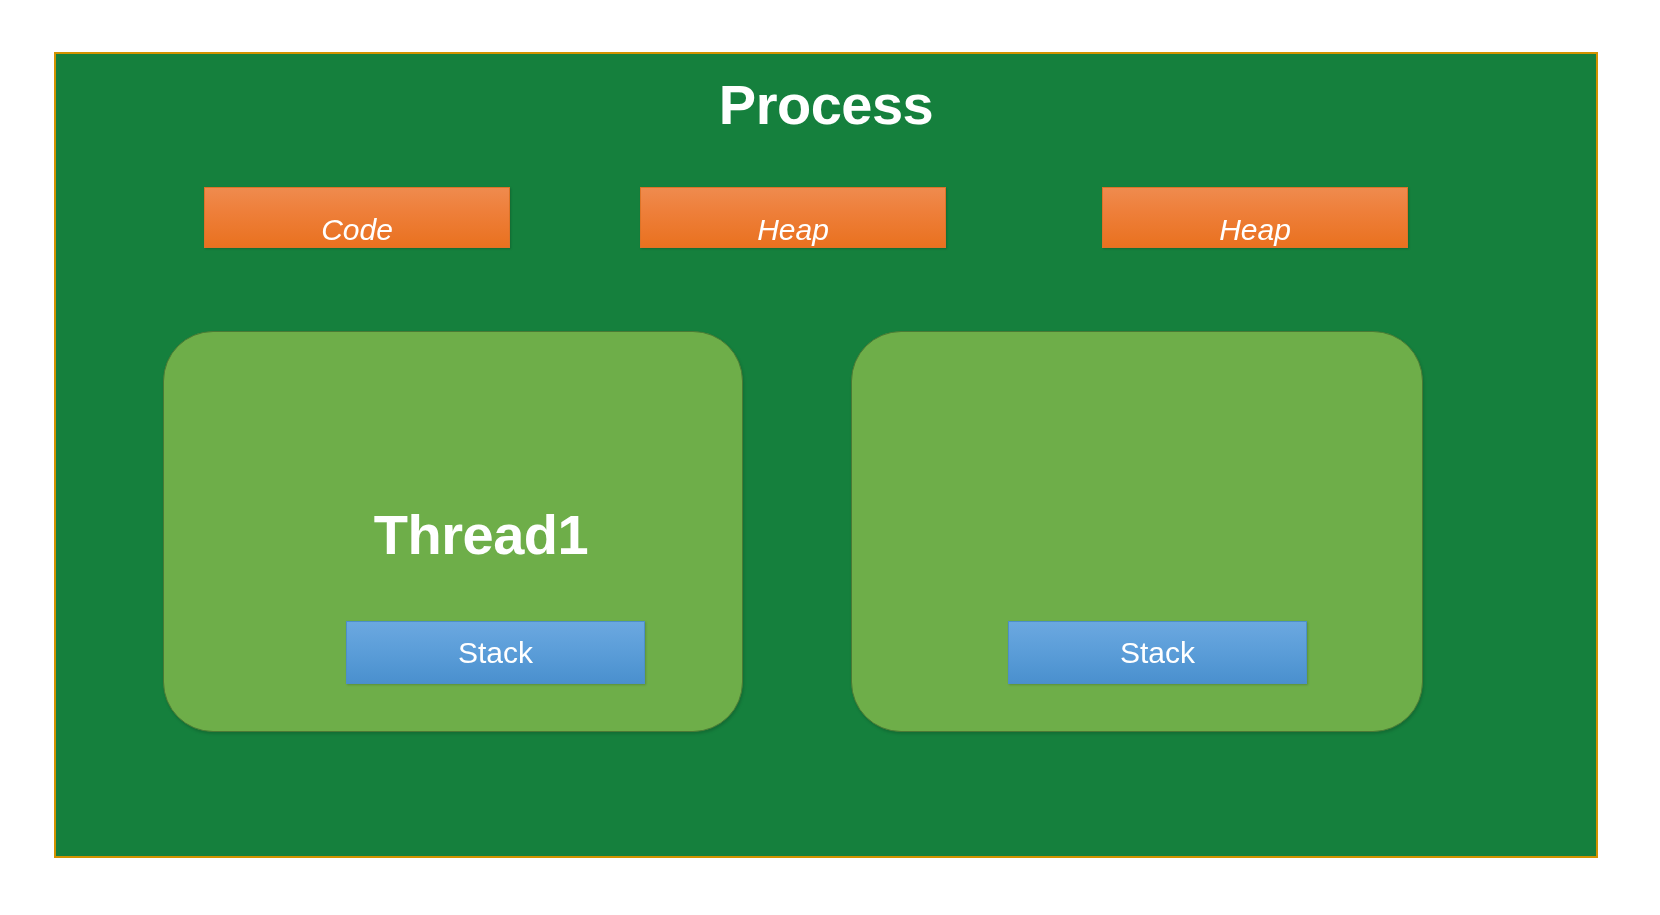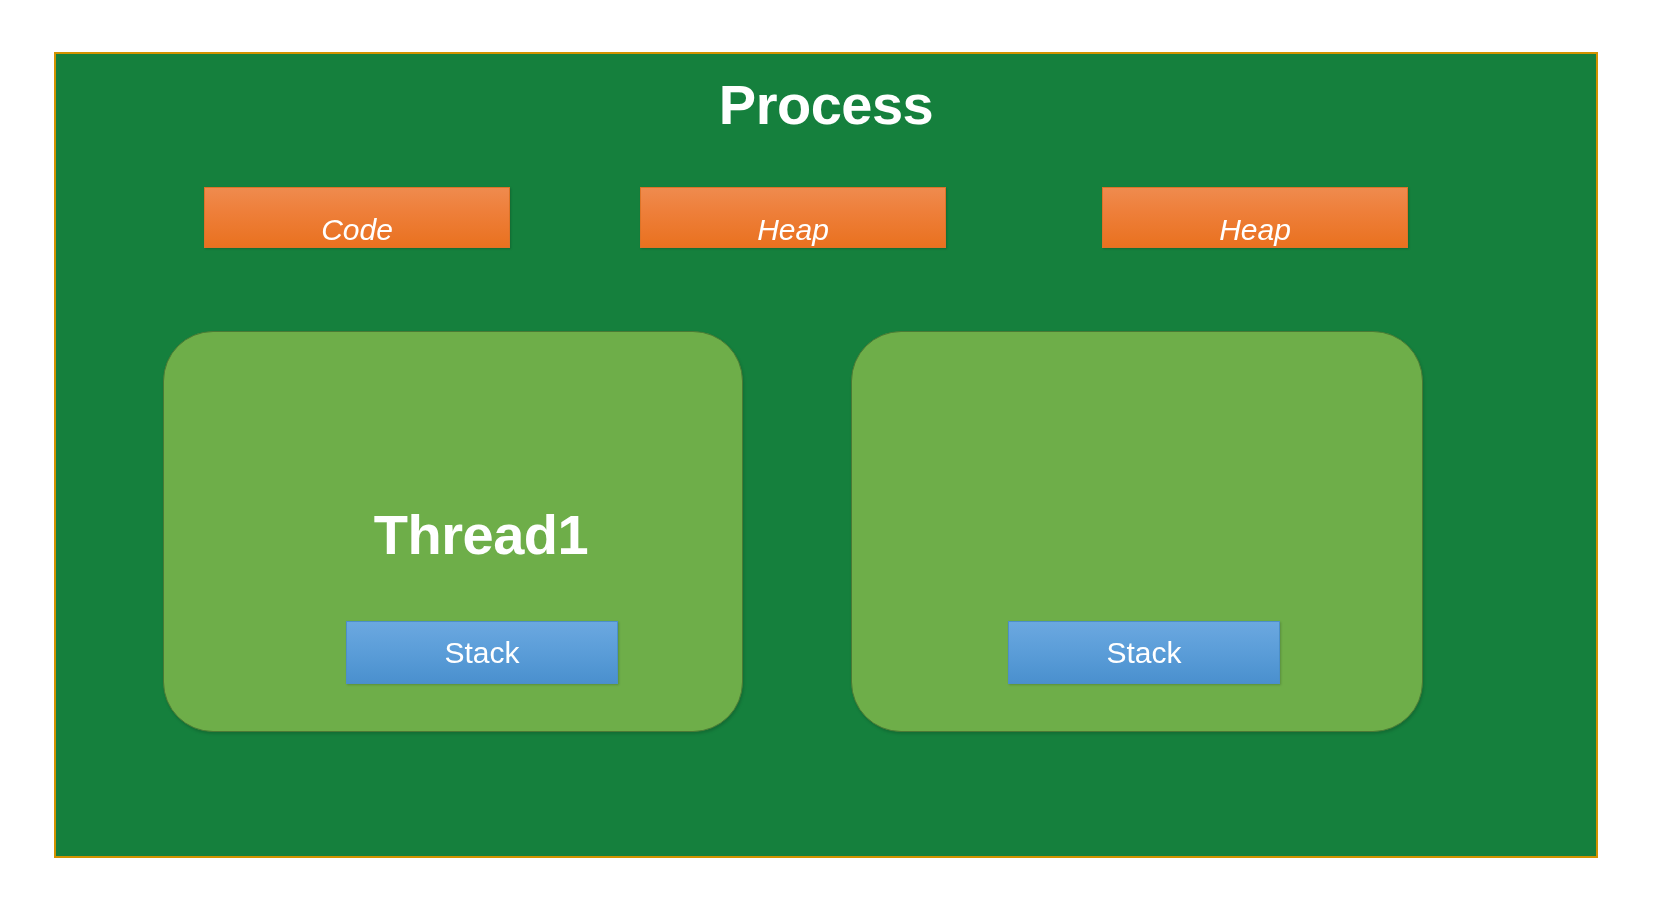--- a/index.html
+++ b/index.html
@@ -92,21 +92,21 @@
     line-height: 1.1;
     letter-spacing: -0.5px;
     margin-left: 28px;
   }
 
   
   .stack {
     position: absolute;
     top: 289px;
     height: 63px;
-    width: 272px;
+    width: 299px;
     background: linear-gradient(to bottom, #6ba8e0 0%, #5c9ed9 45%, #4a90ce 100%);
     border: 1px solid #4c8fc9;
     box-sizing: border-box;
     color: #ffffff;
     font-size: 30px;
     display: flex;
     align-items: center;
     justify-content: center;
     box-shadow: 1px 1px 2px rgba(0,0,0,0.18);
   }

